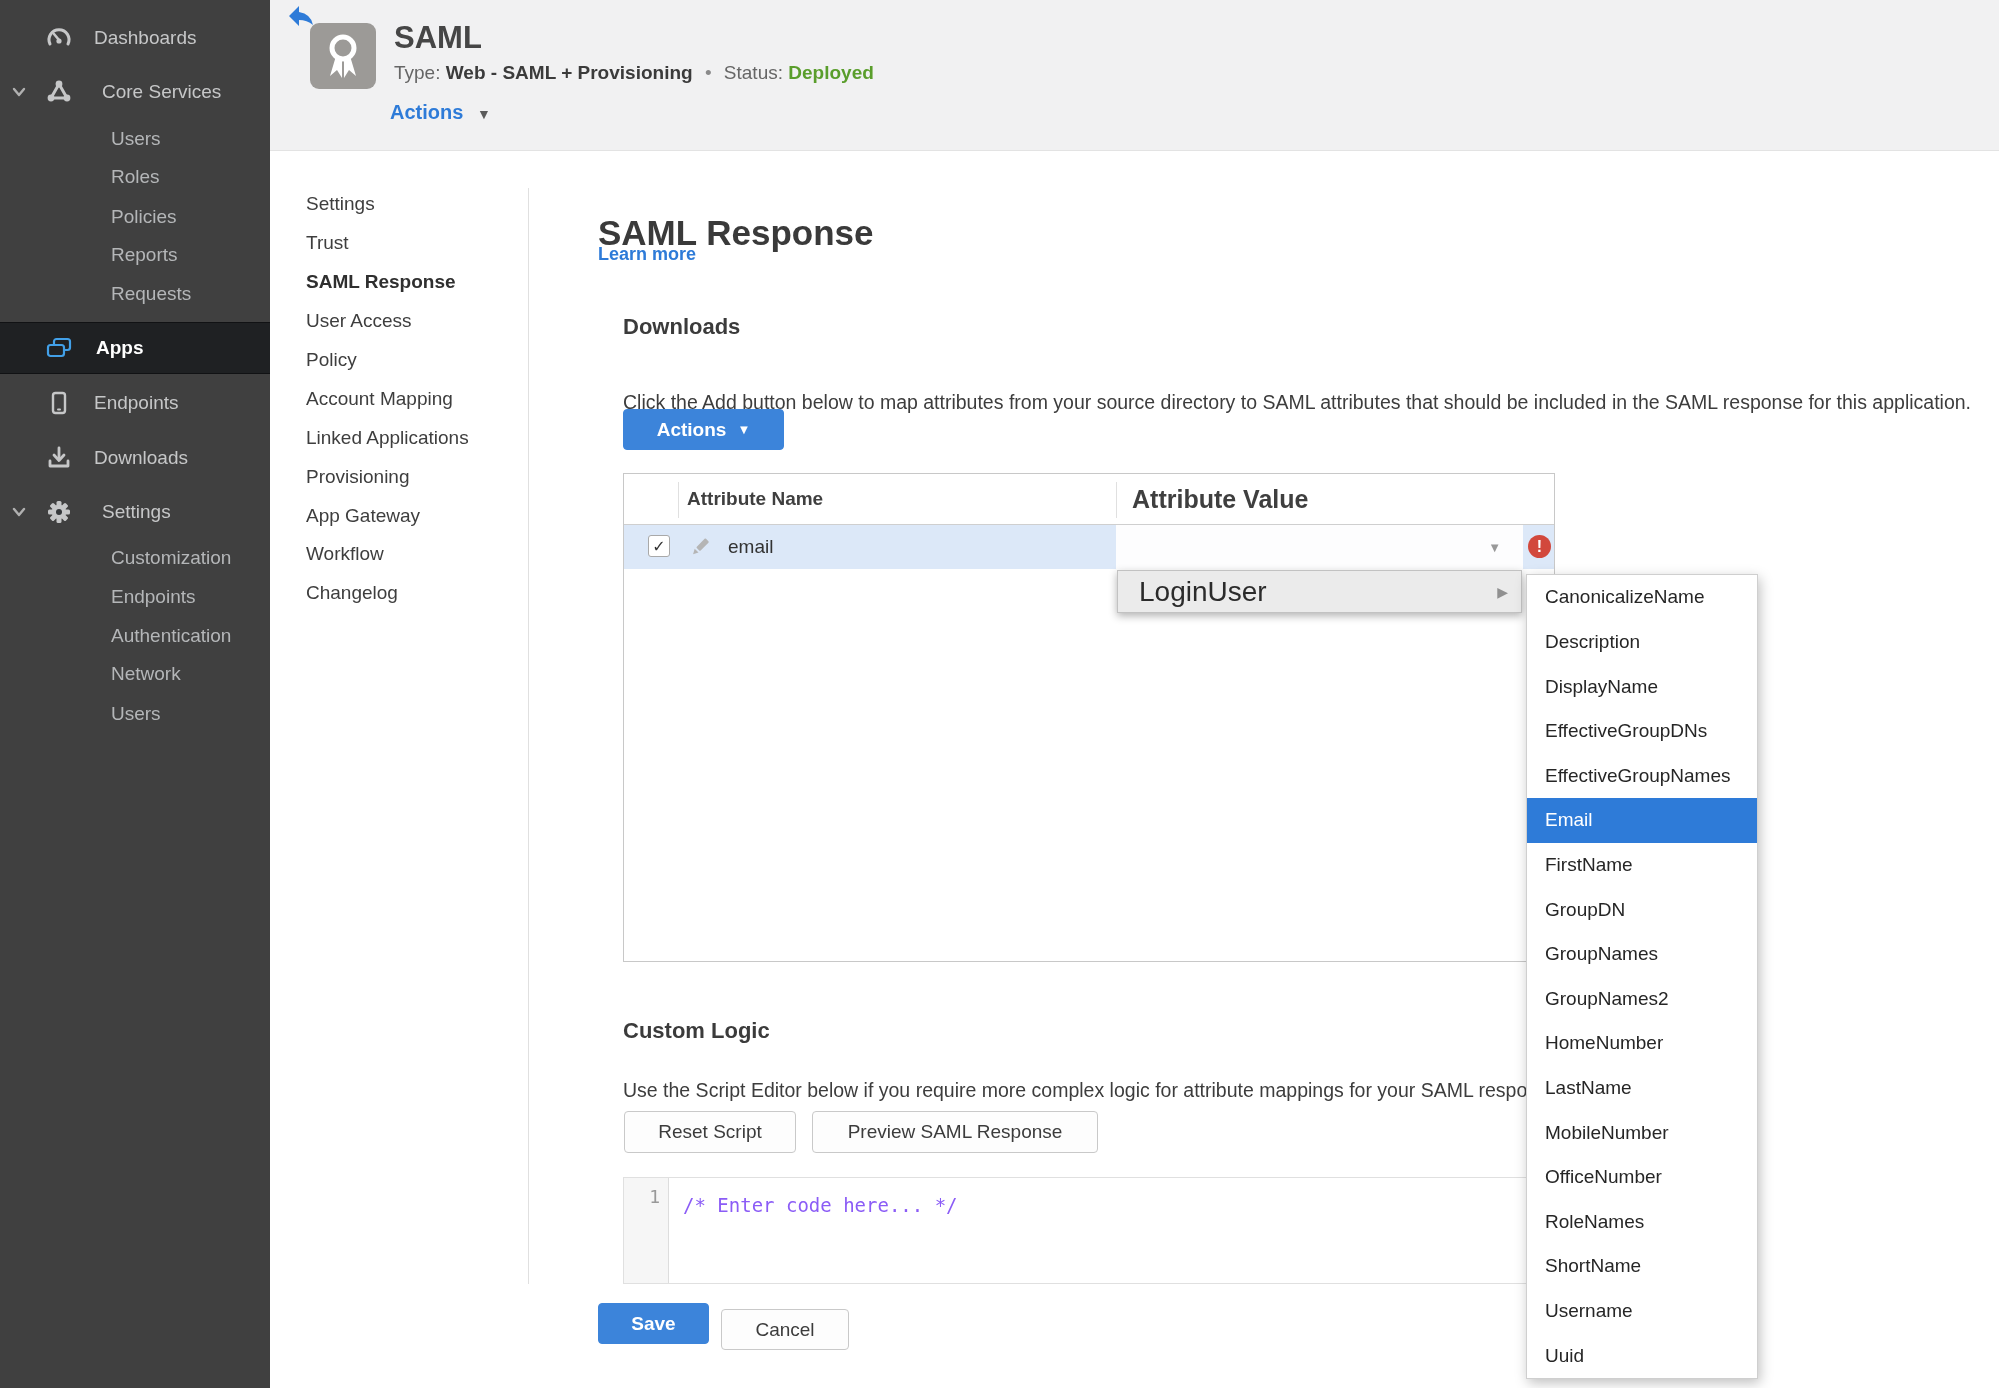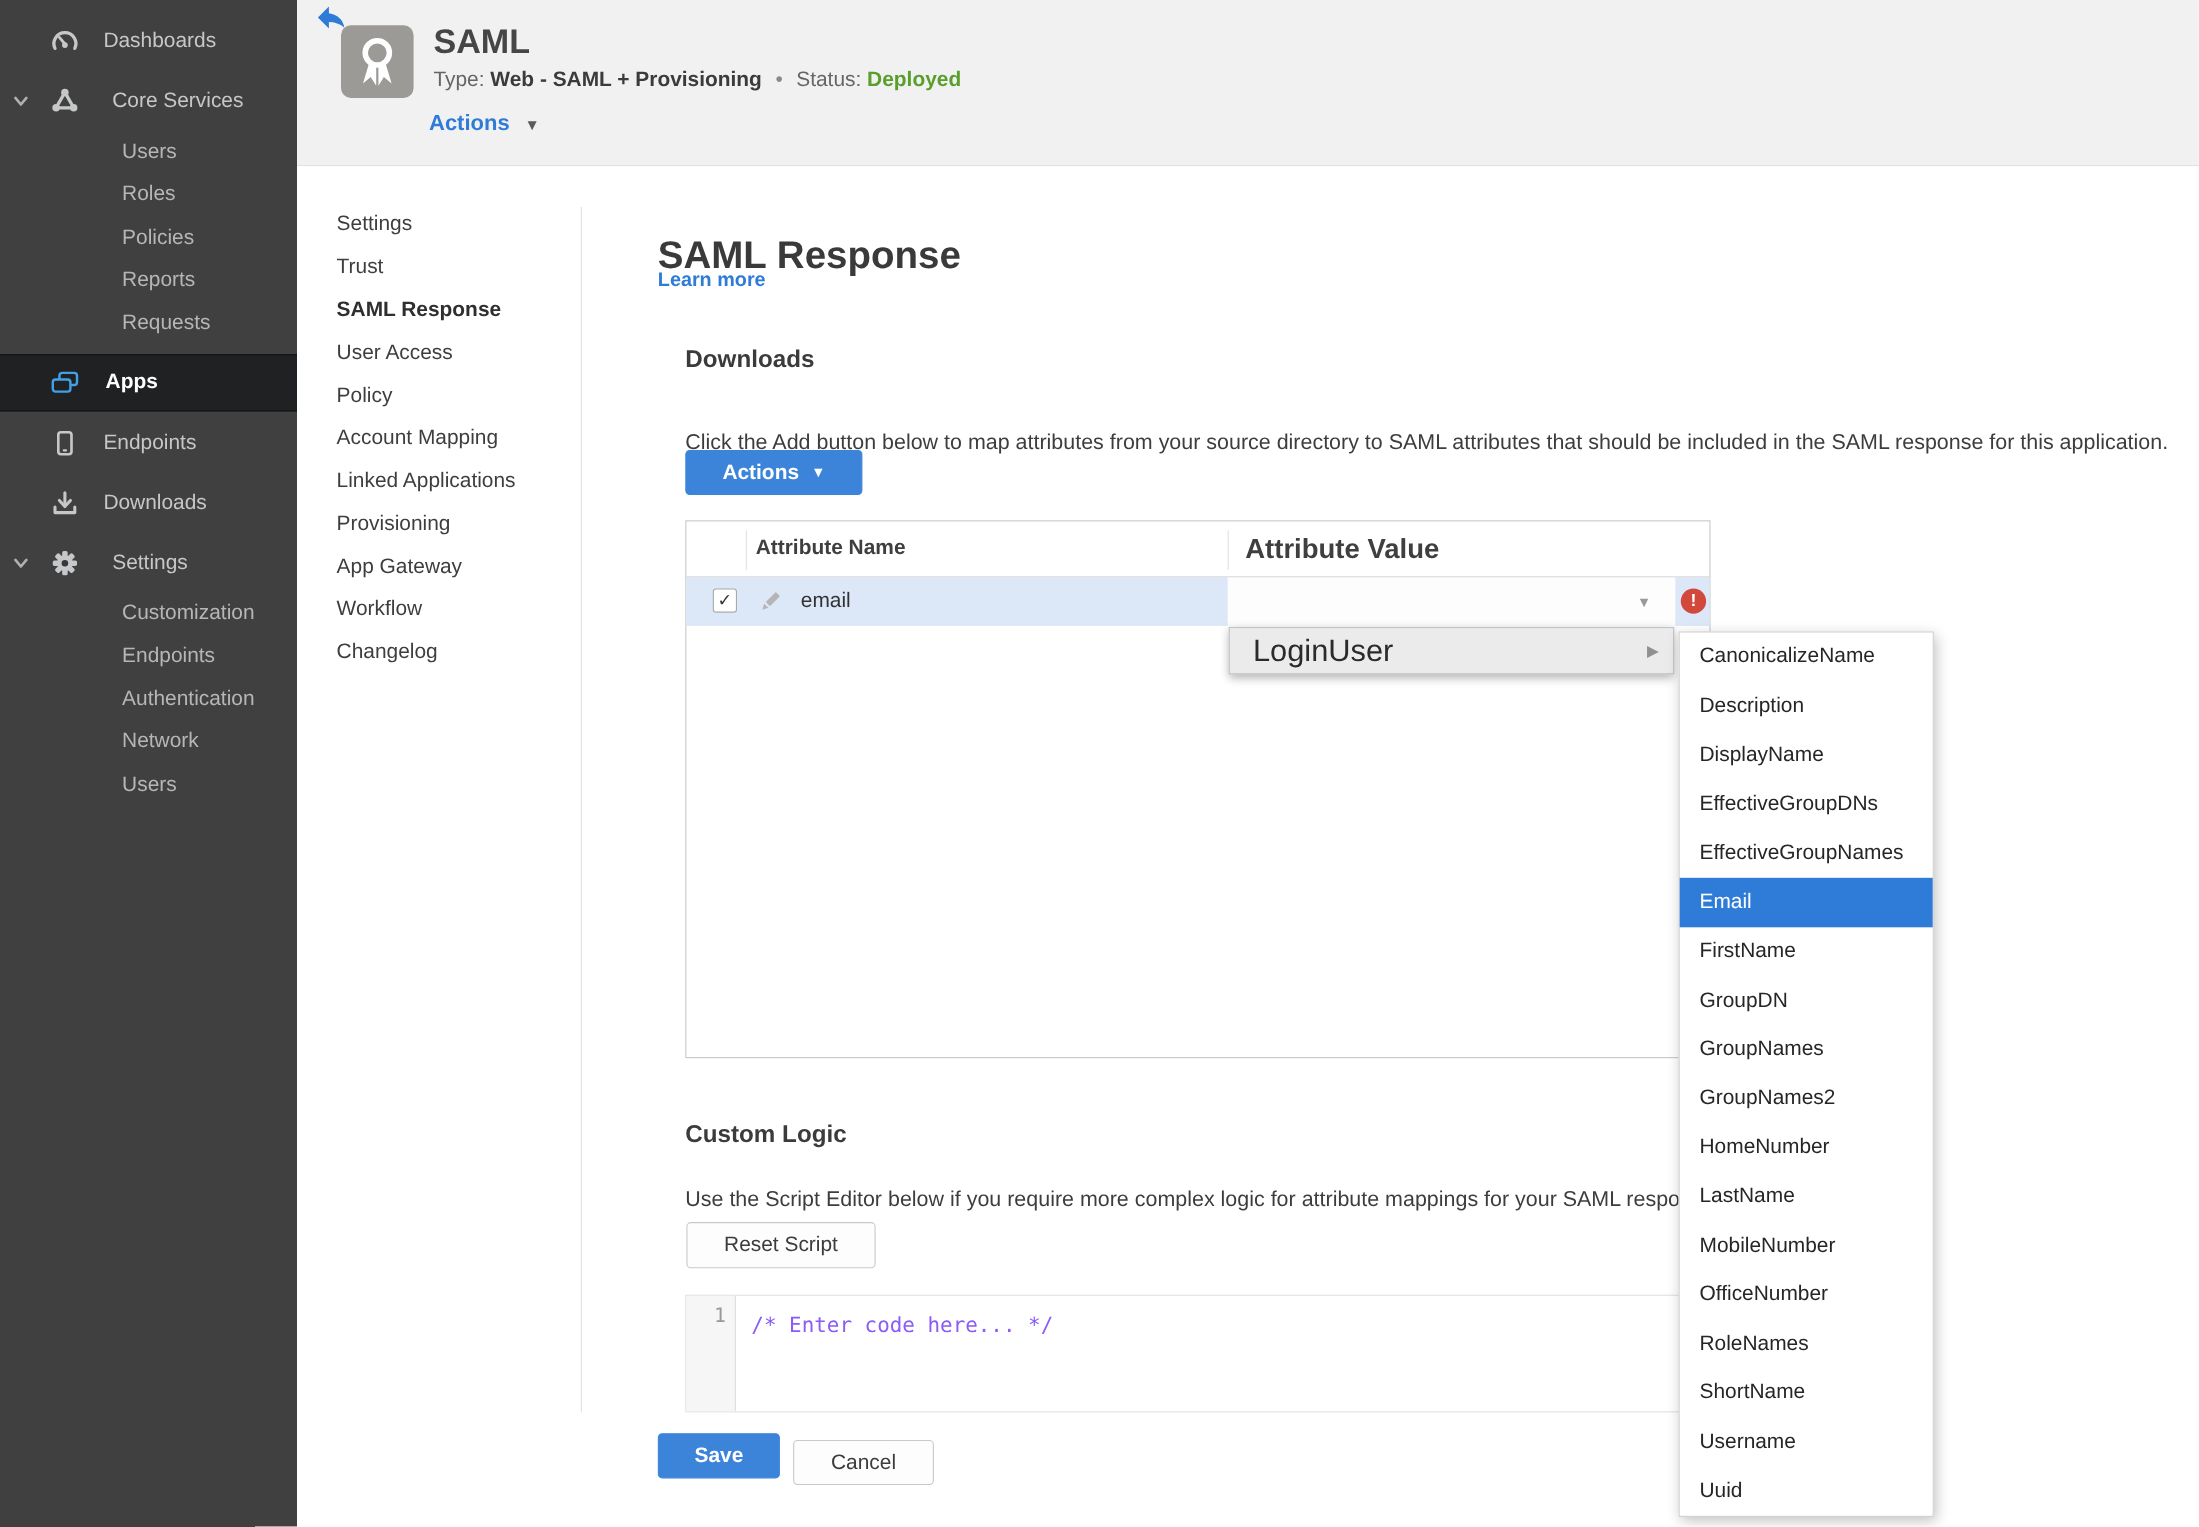--- a/index.html
+++ b/index.html
@@ -289,20 +289,23 @@
         </div>
     </div>
   </div>
 
   <h2 class="sec-h cl-h">Custom Logic</h2>
   <p class="cl-desc">Use the Script Editor below if you require more complex logic for attribute mappings for your SAML response.</p>
 
   <div class="btn btn-white reset-btn">
     <span>Reset Script</span>
   </div>
+  <div class="btn btn-white preview-btn">
+    <span>Preview SAML Response</span>
+  </div>
 
   <div class="editor">
     <div class="gutter">
       <span class="lineno">1</span>
     </div>
     <div class="code">/* Enter code here... */</div>
   </div>
 
   <div class="btn btn-blue save-btn">
     <span>Save</span>

